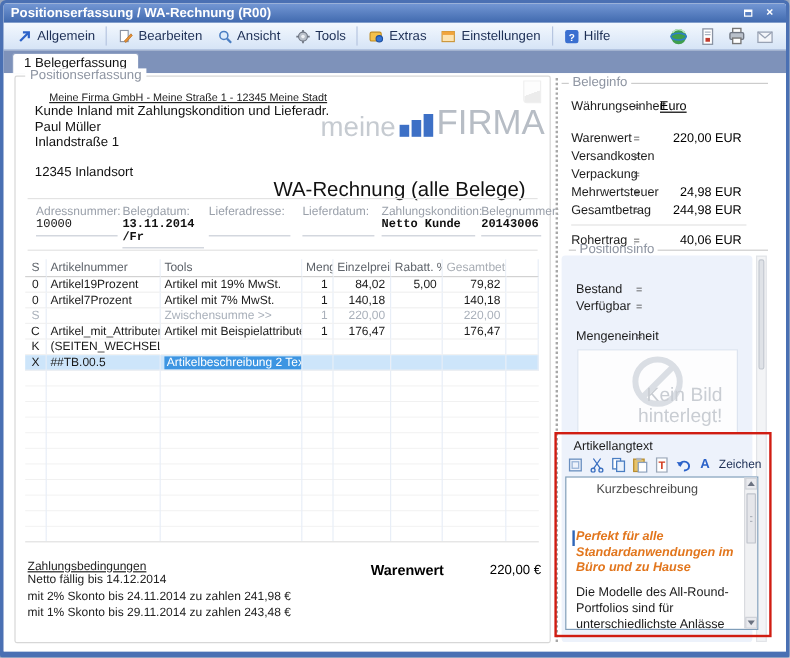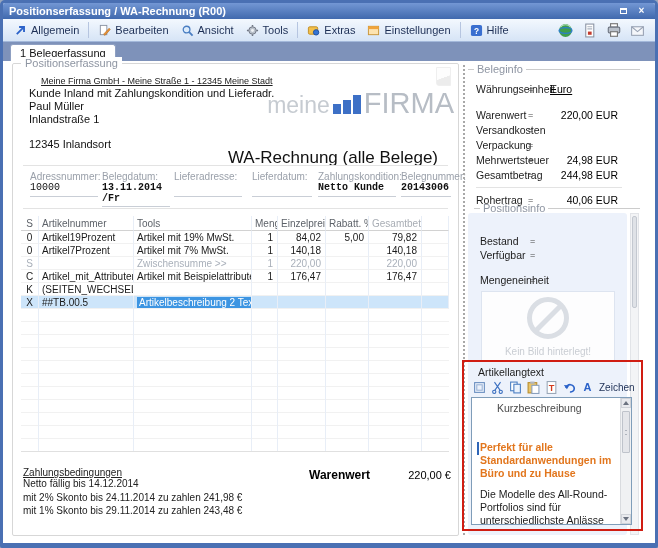--- a/index.html
+++ b/index.html
@@ -87,32 +87,32 @@
   .pipanel{position:absolute;left:0;top:150px;width:159px;height:322px;background:#edf2fb;border-radius:3px;}
   .pirow{position:absolute;left:0;right:0;height:13px;}
   .pirow .bilabel{left:12px;}
   .pirow .bieq{left:62px;}
   .vscroll{position:absolute;left:162px;top:150px;width:9px;height:322px;background:#f3f4f6;border:1px solid #e2e4e8;}
   .vthumb{position:absolute;left:1px;right:1px;top:2px;height:92px;background:#dfe2e7;border:1px solid #c3c8d0;border-radius:2px;}
   .imgbox{position:absolute;left:13px;top:228px;width:134px;height:70px;background:#fdfdfe;border:1px solid #dde4f0;}
   .noimg-circle{position:absolute;left:50%;top:5px;margin-left:-21px;width:42px;height:42px;border:5px solid #dadee4;border-radius:50%;}
   .noimg-circle::after{content:"";position:absolute;left:50%;top:-2px;bottom:-2px;width:5px;margin-left:-2.5px;
     background:#dadee4;transform:rotate(45deg);}
-  .noimg-text{position:absolute;left:0;right:0;bottom:3px;text-align:center;color:#c9cdd3;font-size:10px;}
+  .noimg-text{position:absolute;left:0;right:12px;bottom:3px;text-align:right;color:#c9cdd3;font-size:16px;}
   
   .altlabel{position:absolute;left:10px;top:303px;font-size:10.5px;color:#1c1c1c;}
   .alttoolbar{position:absolute;left:4px;top:316px;width:166px;height:17px;display:flex;align-items:center;gap:3px;overflow:hidden;}
   .ti{width:15px;height:15px;flex:0 0 auto;display:flex;align-items:center;justify-content:center;border:1px solid transparent;border-radius:2px;}
   .ti svg{display:block;}
   .ti-label{font-size:10px;color:#1d2f55;flex:0 0 auto;padding:0 1px;}
   .fontA{color:#2b62c9;font-weight:bold;font-size:11px;line-height:1;}
   .textbox{position:absolute;left:3px;top:334px;width:161px;height:128px;border:1px solid #7f9db9;background:#fff;overflow:hidden;}
   .tb-content{position:absolute;left:0;top:0;right:11px;bottom:0;padding:4px 4px 0 5px;font-size:10.5px;line-height:13px;color:#222;overflow:hidden;}
   .kurz{color:#4a4a4a;margin-bottom:26px;padding-left:20px;}
-  .hl{position:relative;color:#e2761d;font-weight:bold;padding-left:3px;margin-bottom:8px;}
+  .hl{position:relative;color:#e2761d;font-weight:bold;padding-left:3px;margin-bottom:8px;font-style:italic;}
   .hl::before{content:"";position:absolute;left:0;top:1px;height:13px;width:2px;background:#2f66b8;}
   .bodytext{color:#1c1c1c;padding-left:3px;}
   .tscroll{position:absolute;right:0;top:0;bottom:0;width:11px;background:#f0f1f3;border-left:1px solid #d9dbdf;}
   .tarrow{position:absolute;left:0;right:0;height:10px;display:flex;align-items:center;justify-content:center;background:#e9eaee;border:1px solid #cfd2d8;}
   .tarrow.up{top:0;}
   .tarrow.down{bottom:0;}
   .tri-up{width:0;height:0;border-left:3px solid transparent;border-right:3px solid transparent;border-bottom:4px solid #6b7280;}
   .tri-down{width:0;height:0;border-left:3px solid transparent;border-right:3px solid transparent;border-top:4px solid #6b7280;}
   .tthumb{position:absolute;left:1px;right:1px;top:13px;height:42px;background:#e5e6ea;border:1px solid #bfc3cb;border-radius:1px;}
   .tthumb::after{content:"";position:absolute;left:2px;right:2px;top:50%;margin-top:-2px;height:1px;

